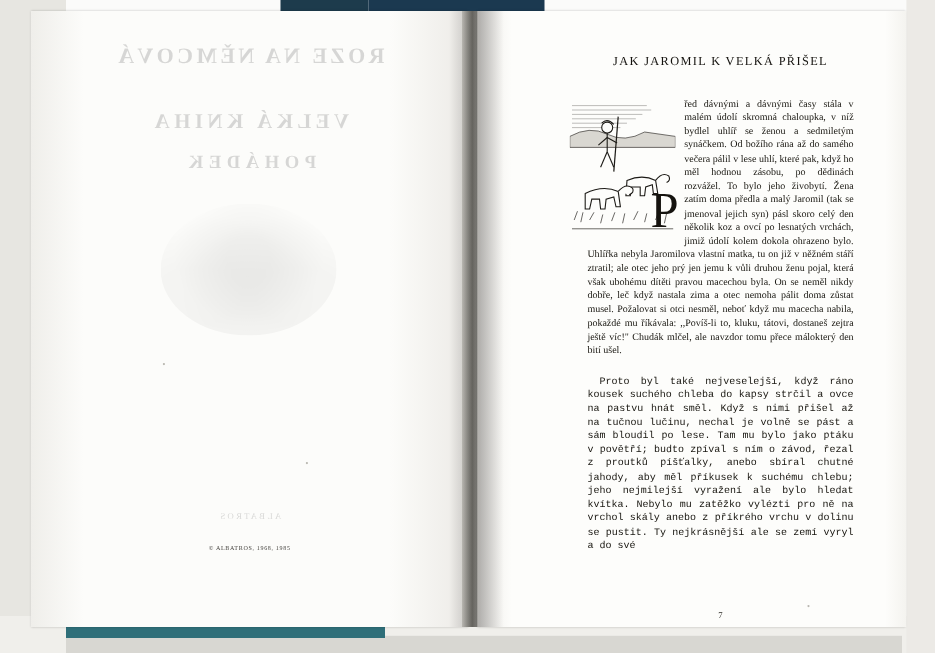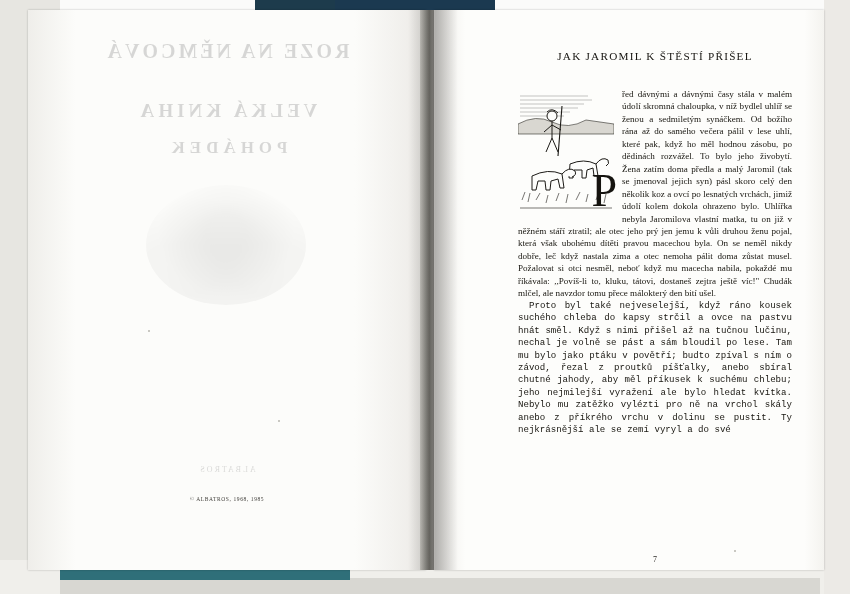--- a/index.html
+++ b/index.html
@@ -187,21 +187,21 @@
     margin: 0 0 26px 0;
     font-family: "Liberation Serif", serif;
   }
   .body-text {
     font-size: 9.1px;
     line-height: 12.45px;
     text-align: justify;
     color: #17150f;
     hyphens: auto;
   }
-  .body-text p { margin: 0; }
+  .body-text p { margin: 16px; }
   .body-text p + p { margin-top: 0px; text-indent: 11px; font-family: Liberation Mono, monospace; }
 
   
   .illo {
     float: left;
     width: 96px;
     height: 124px;
     margin: 2px 8px 3px 0;
     position: relative;
   }
@@ -261,21 +261,21 @@
 
       <div class="speck" style="left:120px; top:320px;"></div>
       <div class="speck" style="left:250px; top:410px;"></div>
     </div>
 
     <div class="gutter"></div>
 
     <div class="page page-right">
       <div class="content">
 
-        <h1 class="chapter-title">JAK JAROMIL K ŠTĚSTÍ PŘIŠEL</h1>
+        <h1 class="chapter-title">JAK JAROMIL K VELKÁ PŘIŠEL</h1>
 
         <div class="body-text">
 
           <div class="illo">
             <svg width="96" height="124" viewBox="0 0 96 124" xmlns="http://www.w3.org/2000/svg">
               <rect x="0" y="0" width="96" height="124" fill="#fdfdfb"></rect>
 
               <g stroke="#262420" stroke-width="0.5" opacity="0.55">
                 <path d="M2 6 H70"></path>
                   <path d="M2 10 H74"></path>

